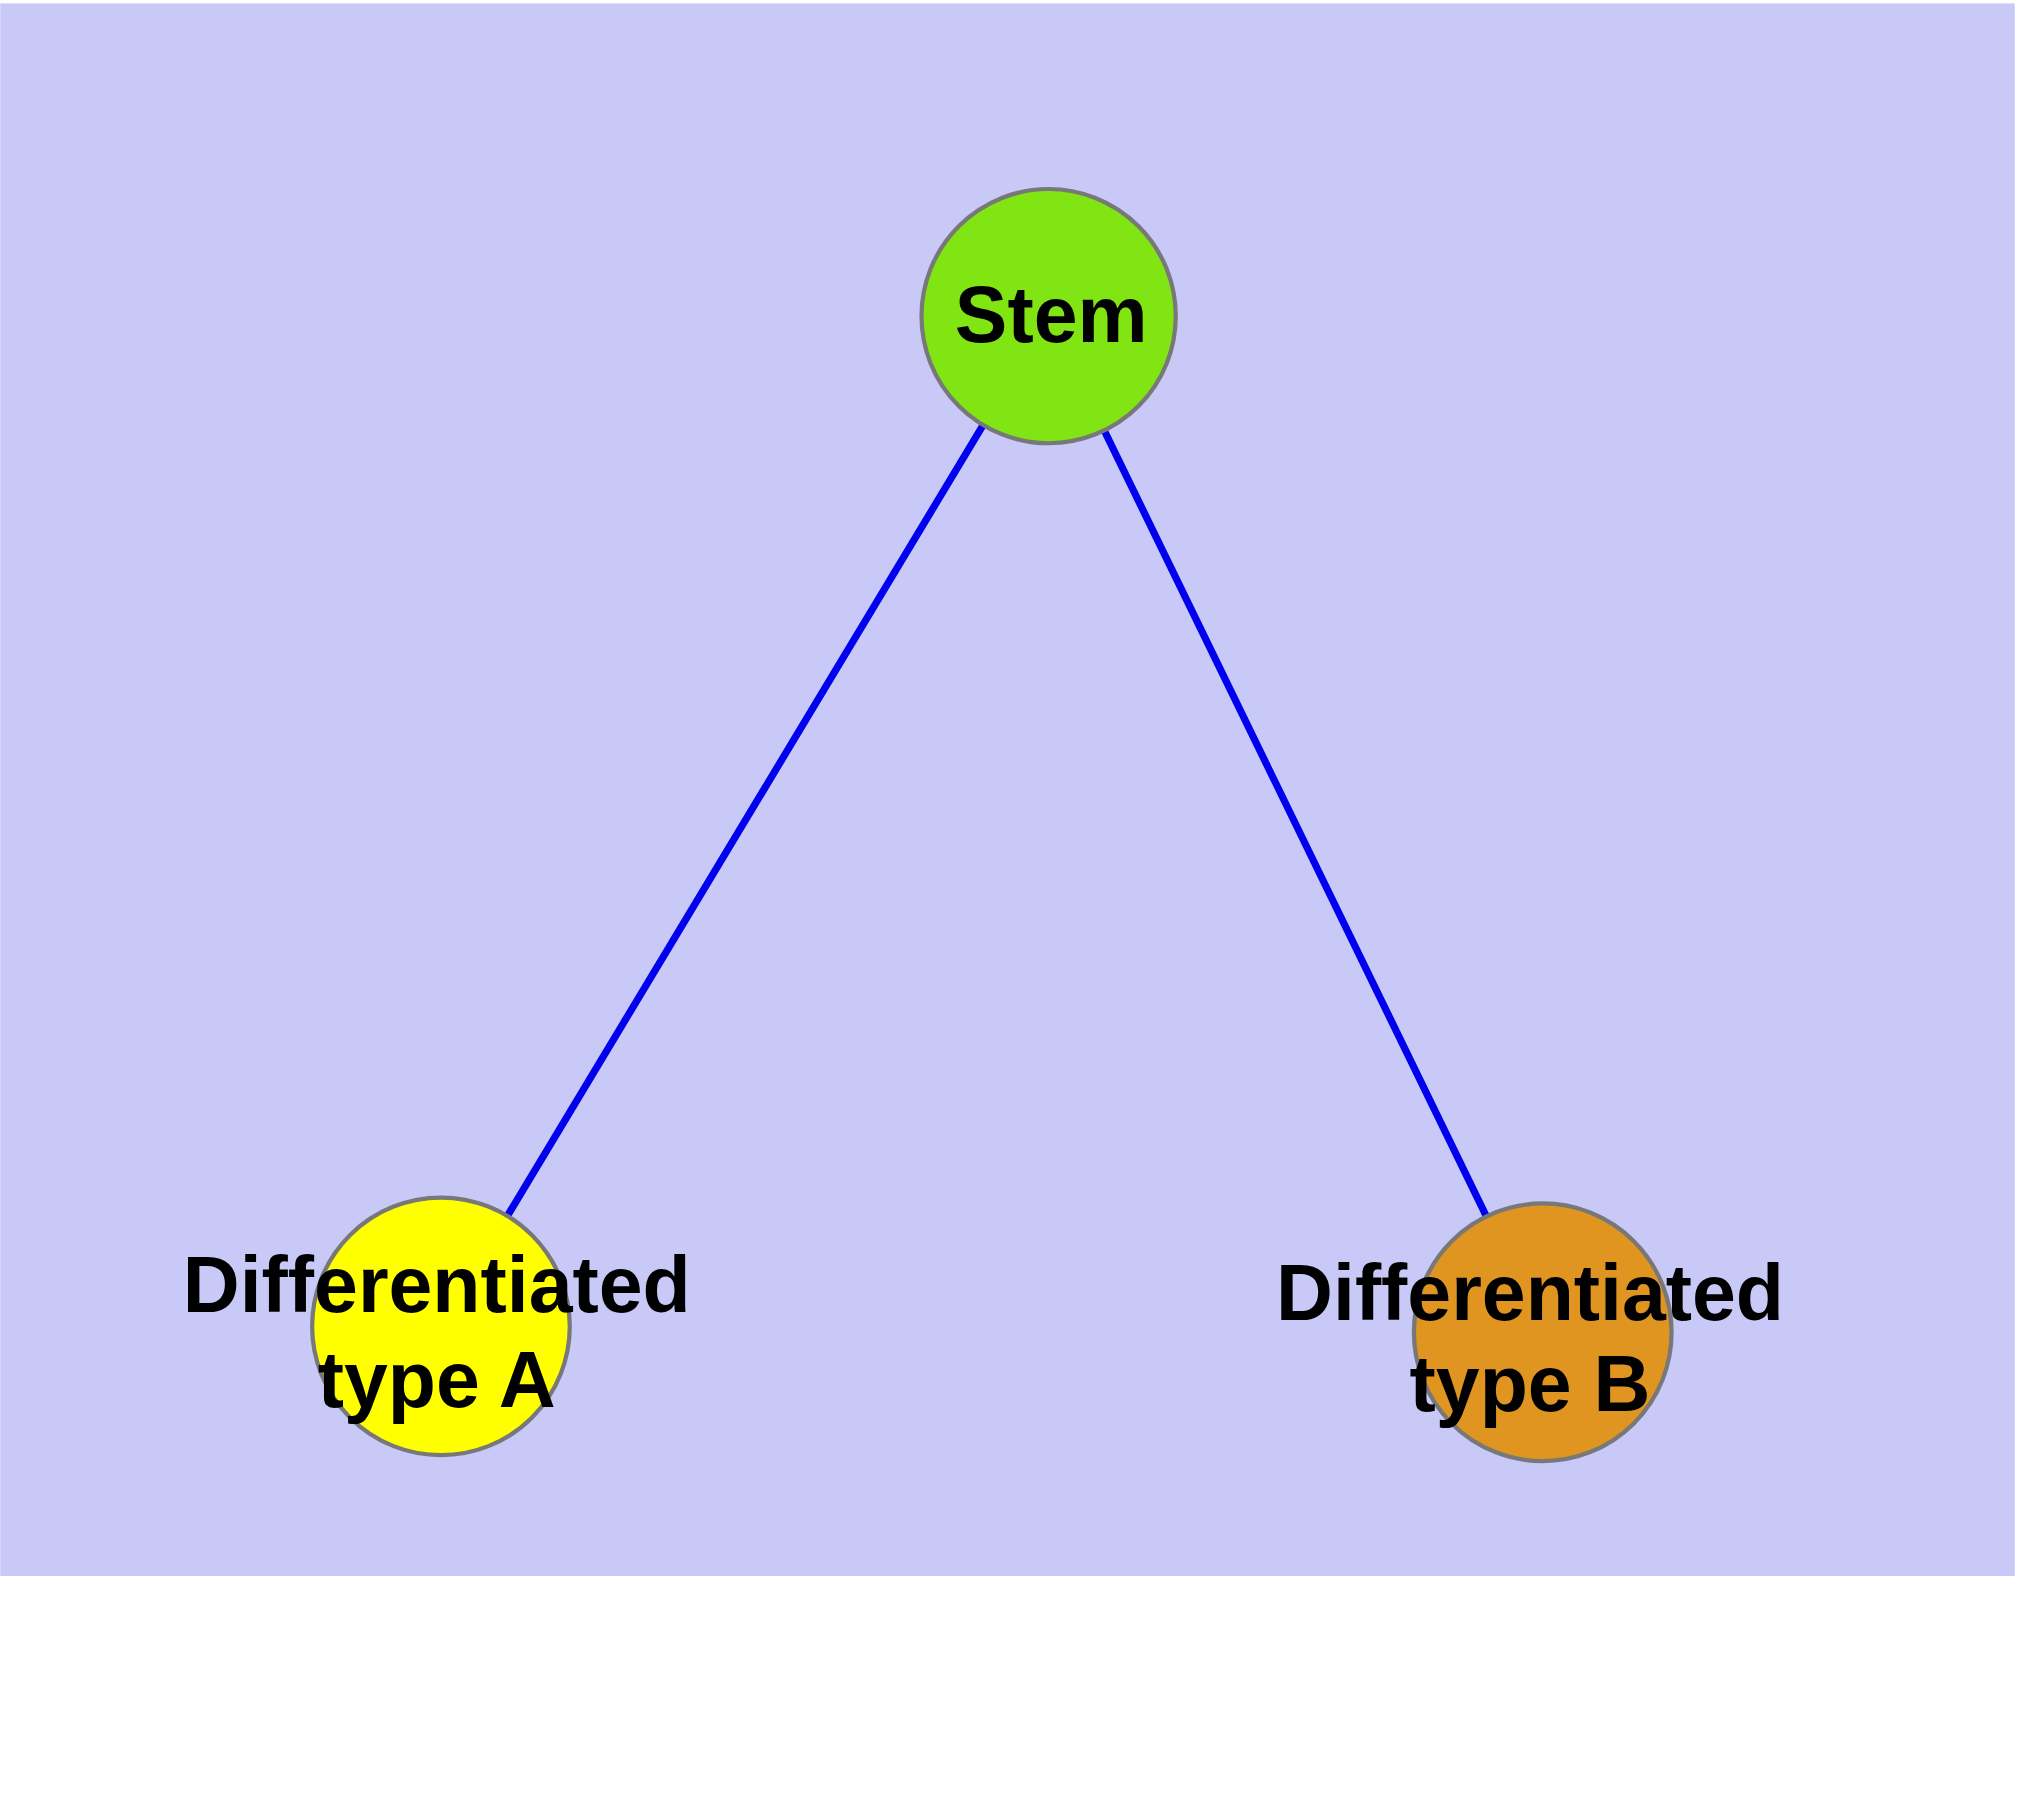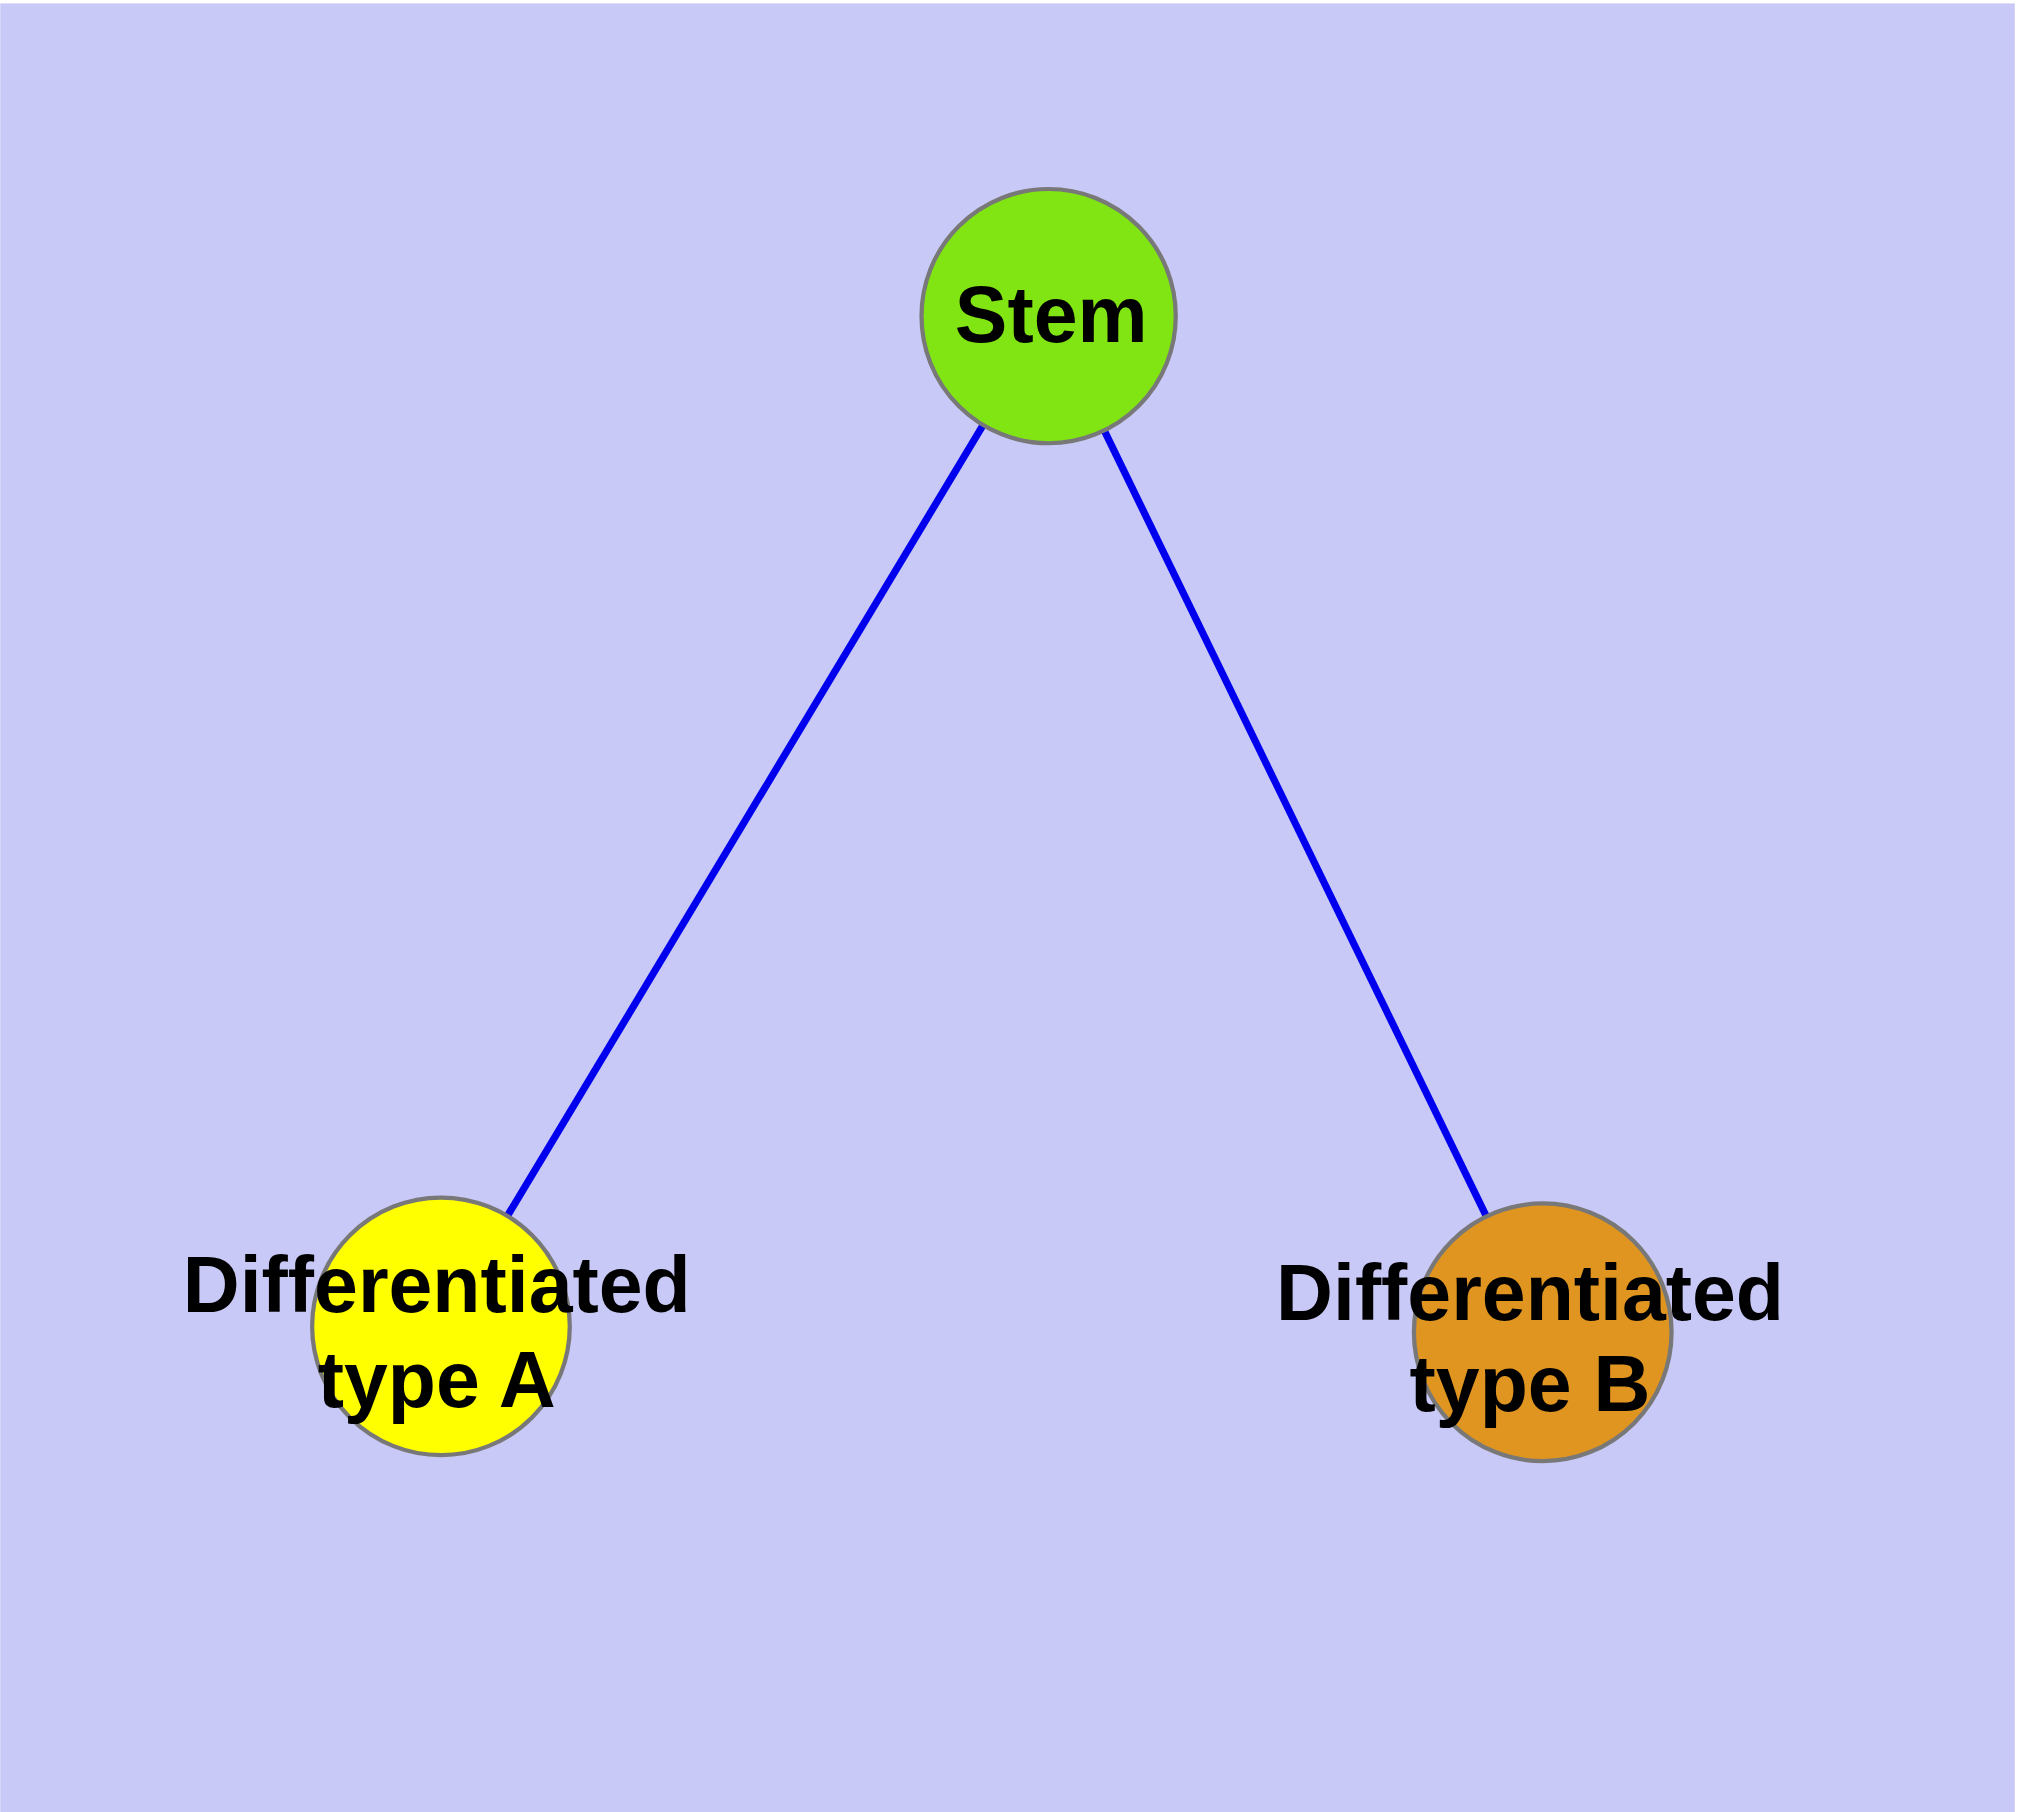--- a/index.html
+++ b/index.html
@@ -2,21 +2,21 @@
 <html style="font-size:13.6px"><head>
 <meta charset="utf-8">
 <style>
   html, body {
     margin: 0;
     padding: 0;
     background: #ffffff;
   }
   .canvas-wrap {
     width: 2021px;
-    height: 1812px;
+    height: 1576px;
     overflow: hidden;
   }
   svg {
     display: block;
     width: 2021px;
     height: 1812px;
   }
   .edge {
     stroke-width: 8.5;
     fill: none;

